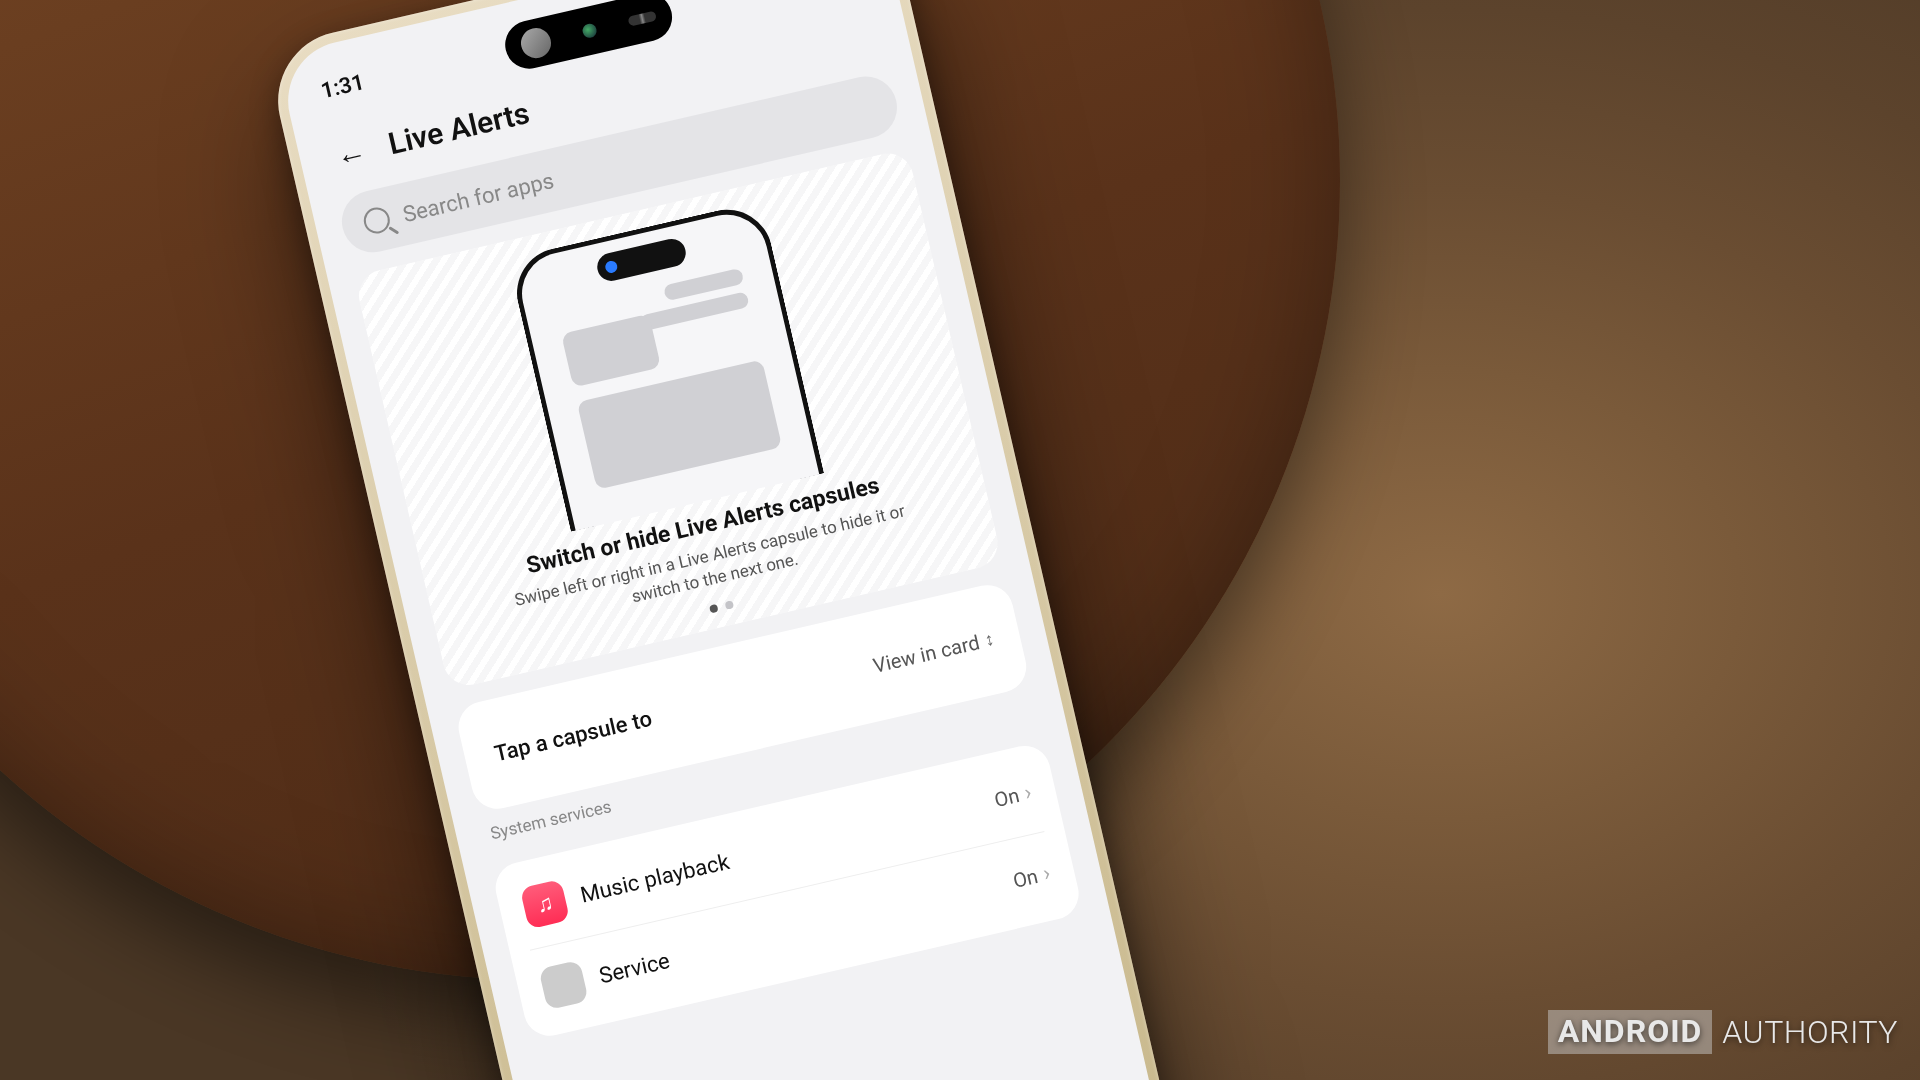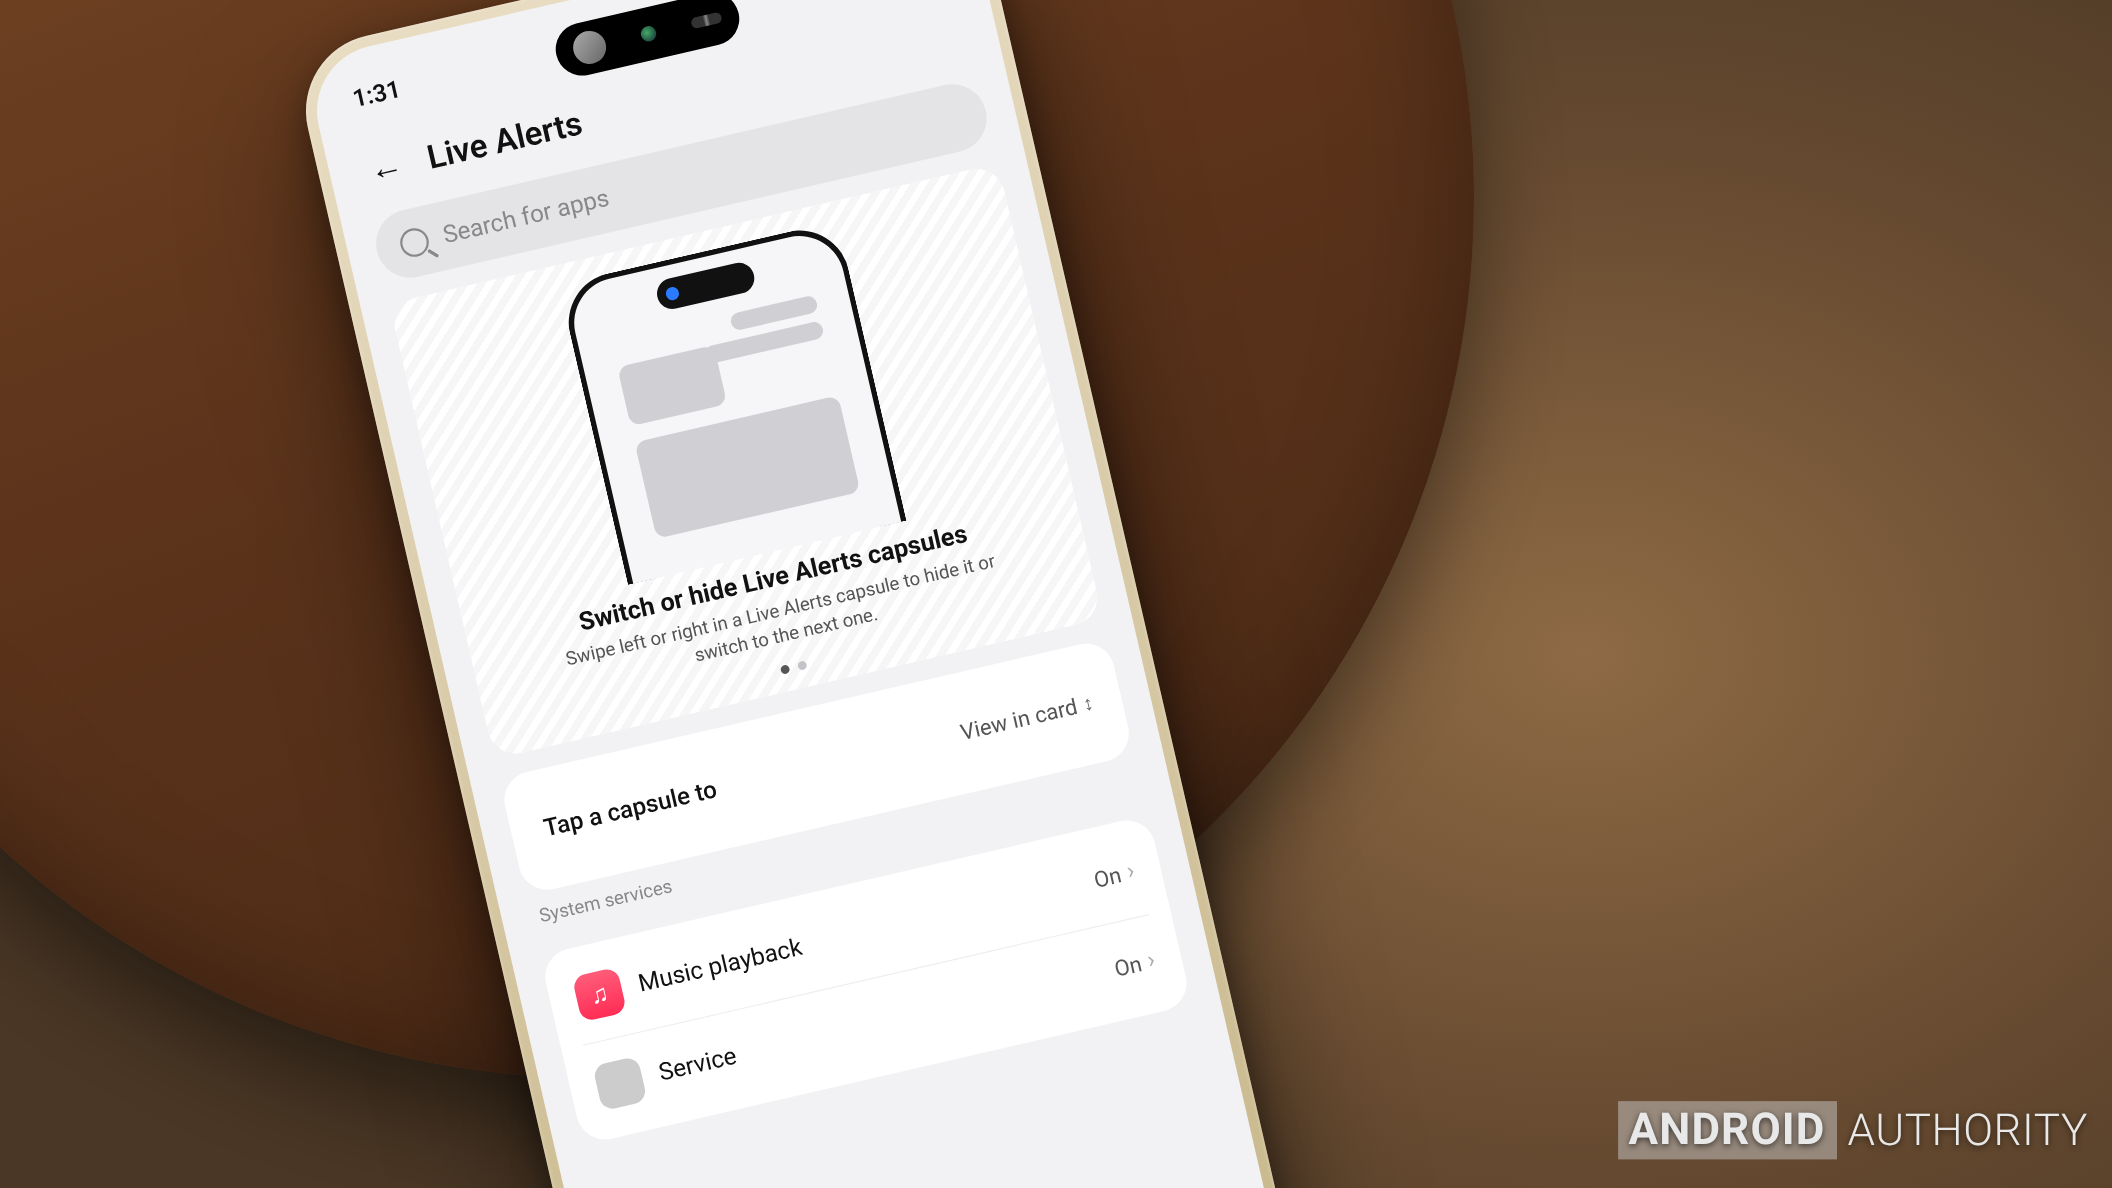--- a/index.html
+++ b/index.html
@@ -30,21 +30,21 @@
     background:
       linear-gradient(160deg, #7f4d2a 0%, #6a3e20 35%, #5a321a 60%, #4a2a16 100%);
     box-shadow: 0 40px 80px rgba(0,0,0,.45), inset 0 0 120px rgba(0,0,0,.35);
     filter: blur(.3px);
   }
   .watermark {
     position: absolute;
     right: 22px;
     bottom: 26px;
     color: #e8e8e8;
-    font-size: 40px;
+    font-size: 32px;
     letter-spacing: .5px;
     display: flex;
     align-items: center;
     gap: 10px;
     font-weight: 300;
     text-shadow: 0 2px 6px rgba(0,0,0,.6);
   }
   .watermark .box {
     background: rgba(200,200,200,.5);
     padding: 2px 10px 4px;

